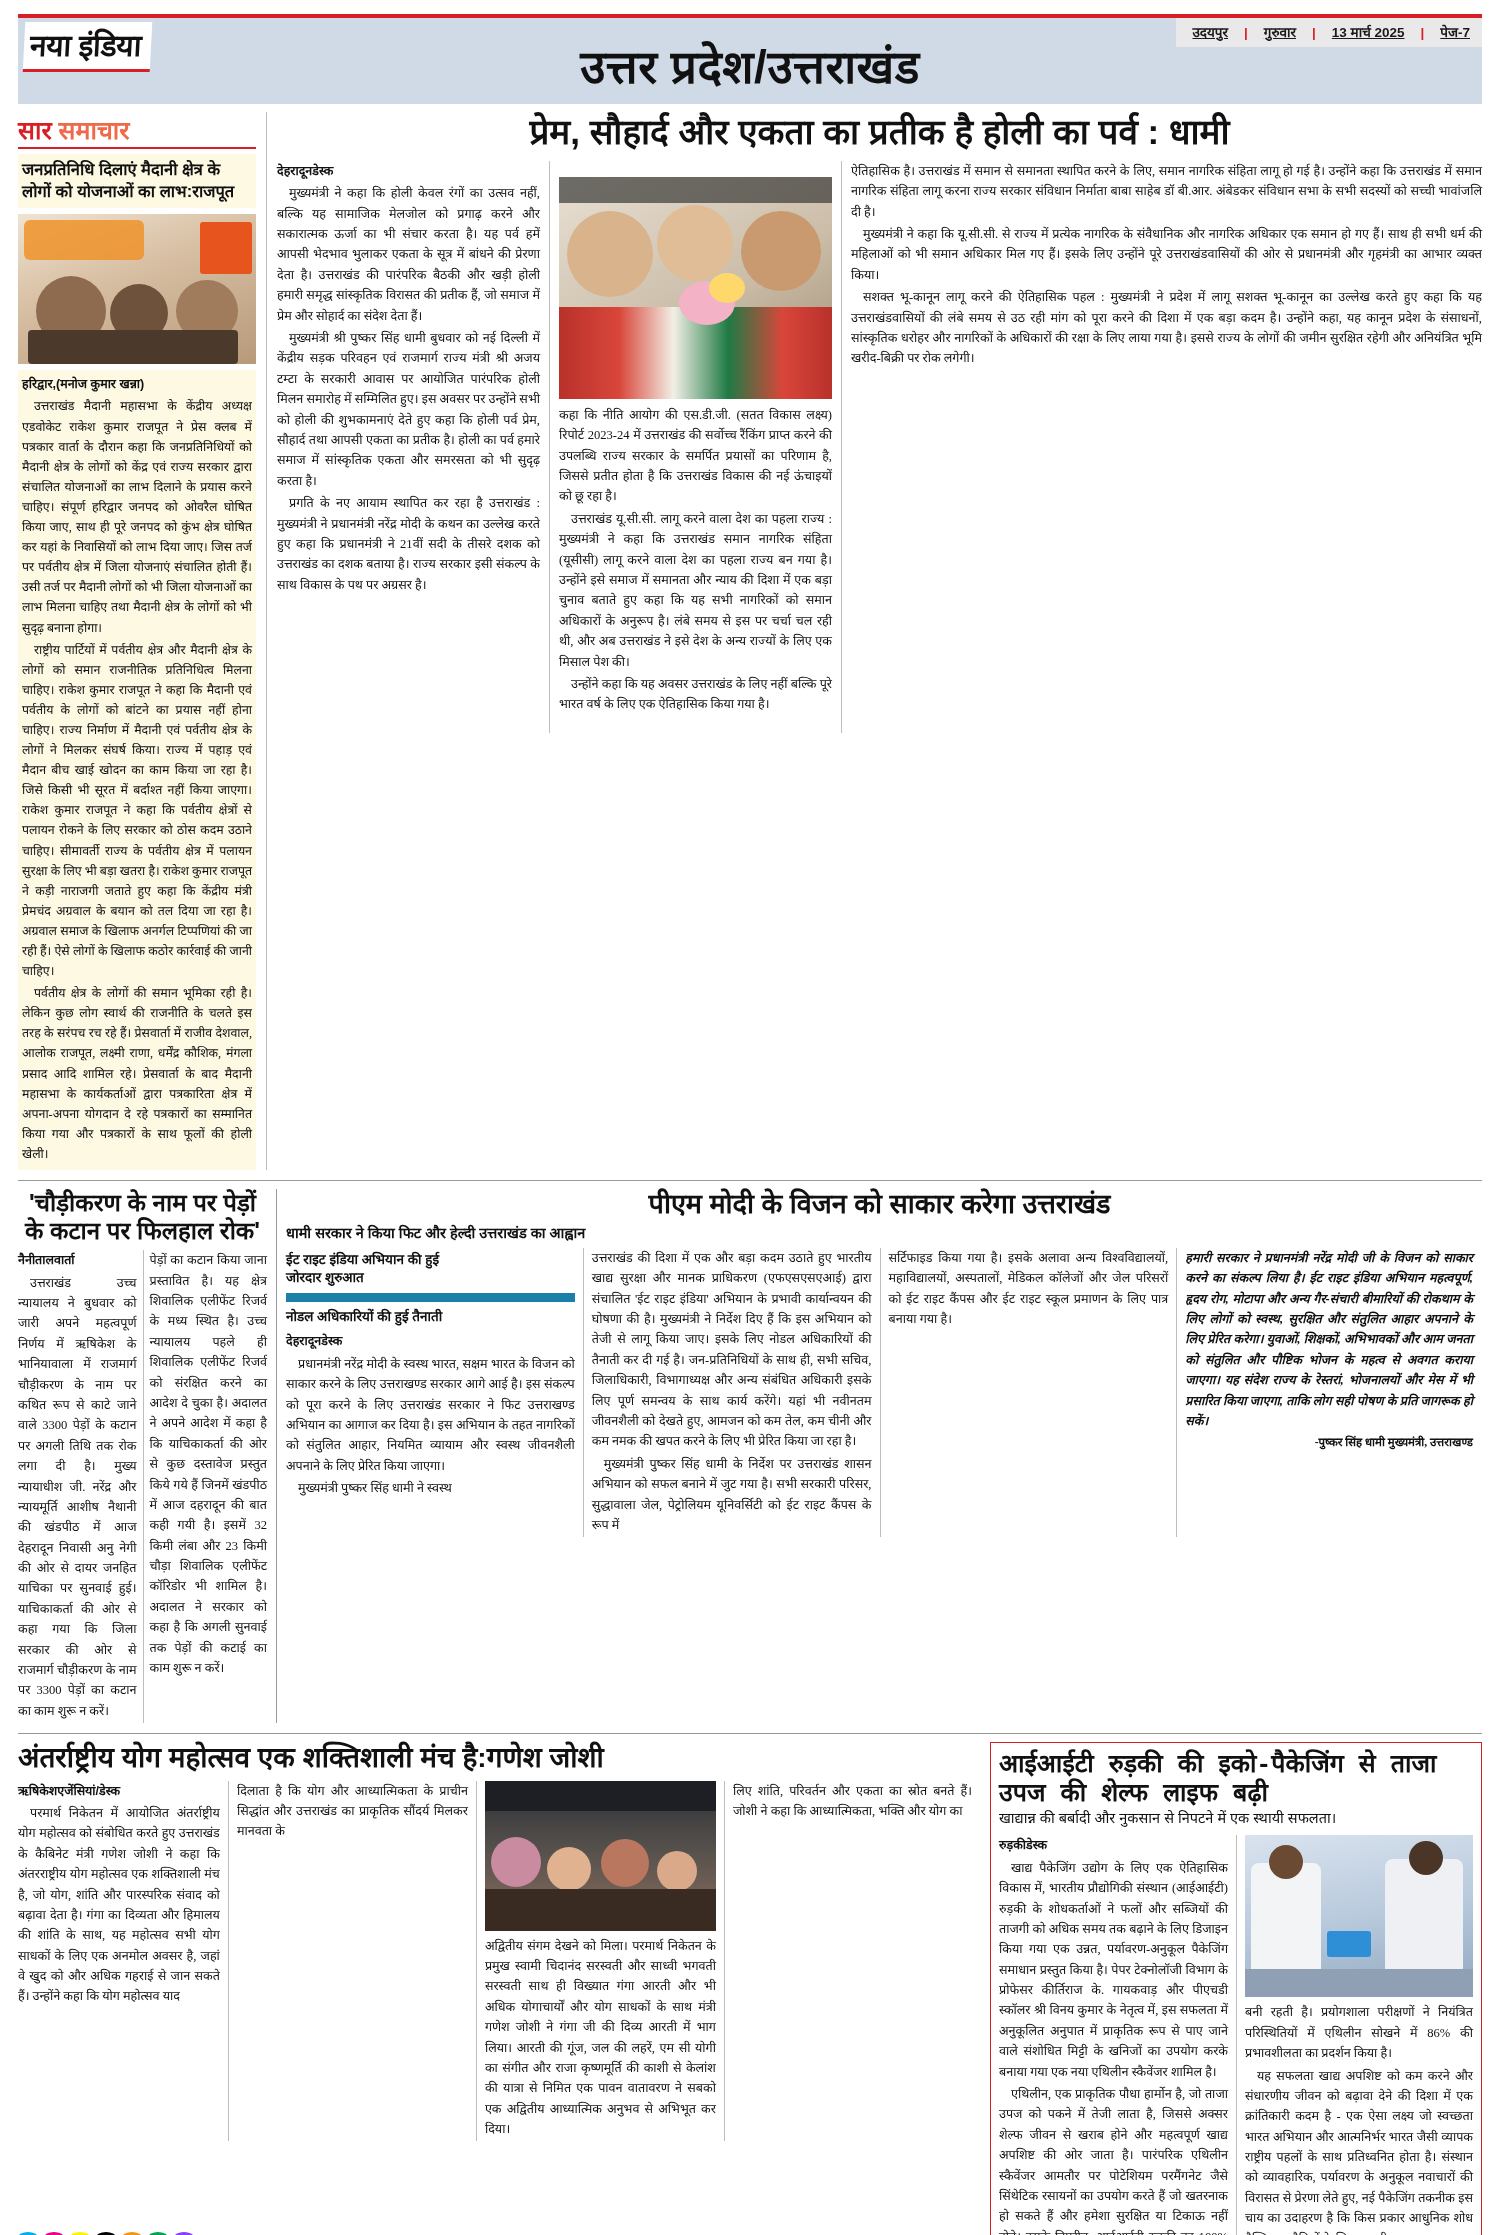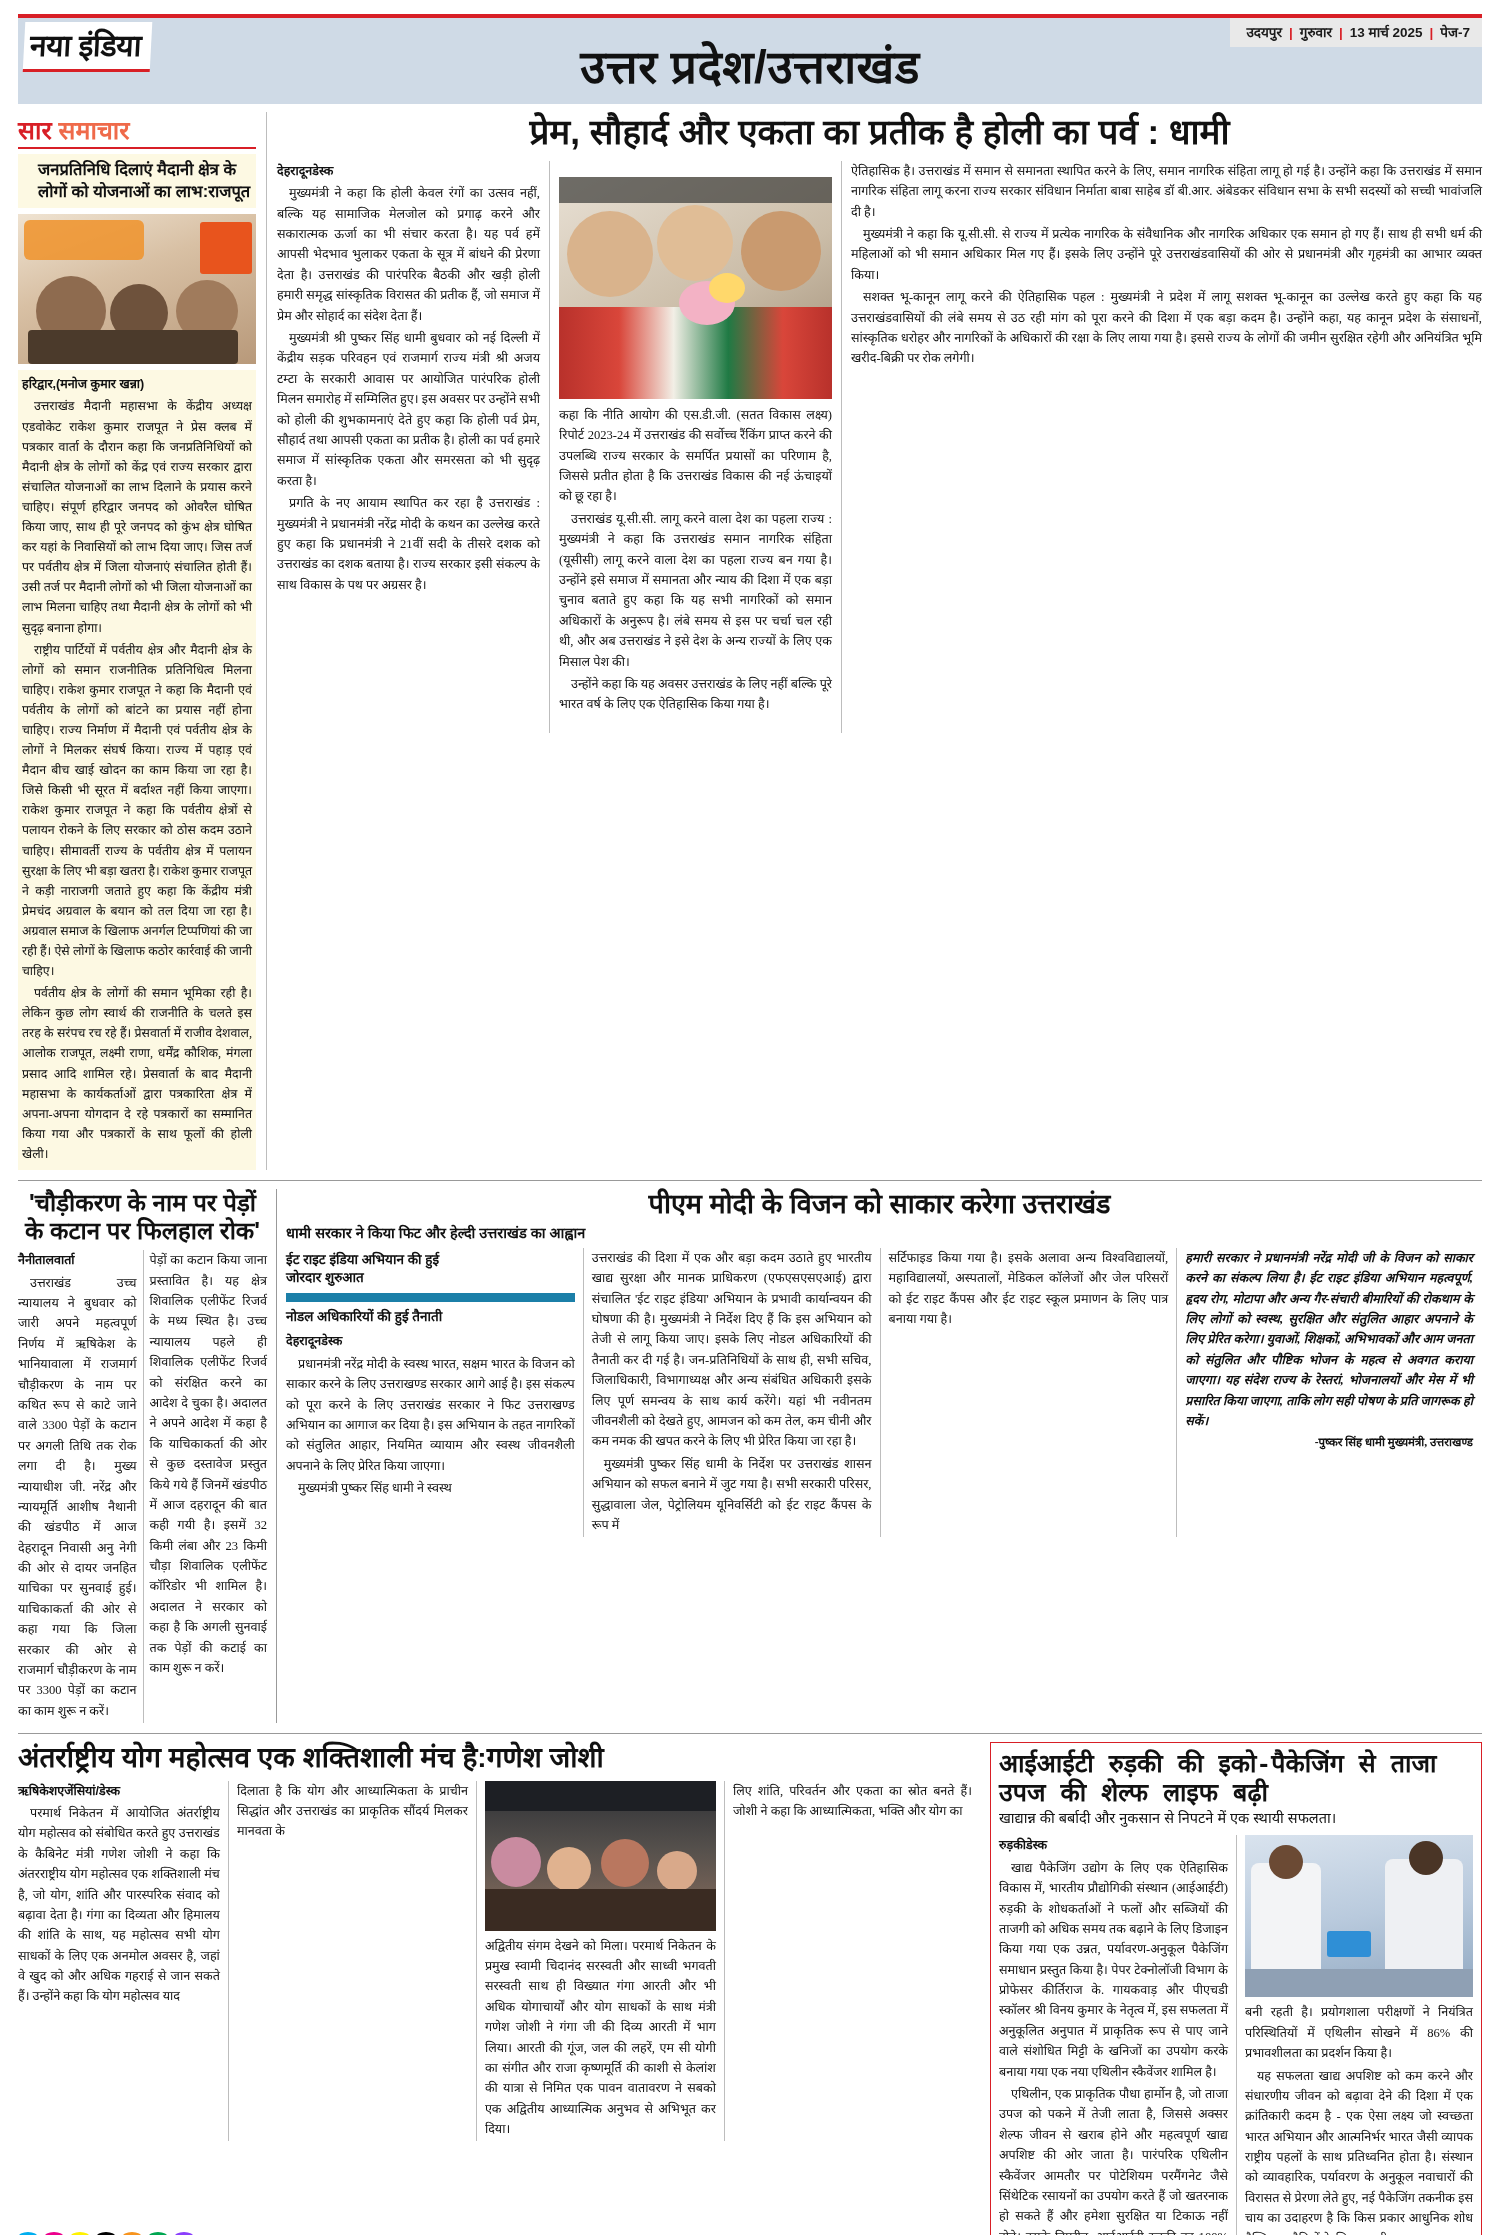--- a/index.html
+++ b/index.html
@@ -31,21 +31,21 @@
     font-family:"Liberation Sans","DejaVu Sans",sans-serif;
     font-weight:700; font-size:30px; letter-spacing:-0.5px;
     color:#111; border-bottom:3px solid #d81f26;
     transform:skewX(-3deg);
   }
   .mh-meta {
     position:absolute; right:0; top:0;
     background:#e9e9e9; padding:5px 12px 6px 16px;
     font-family:"Liberation Sans","DejaVu Sans",sans-serif;
     font-size:13.5px; font-weight:700; color:#1a1a1a;
-    display:flex; gap:7px; align-items:center;
+    display:flex; gap:16px; align-items:center;text-decoration:underline;
   }
   .mh-meta .sep { color:#d81f26; font-weight:900; }
   .mh-title {
     position:absolute; left:0; right:0; top:16px;
     text-align:center;
     font-family:"Liberation Sans","DejaVu Sans",sans-serif;
     font-weight:800; font-size:46px; color:#111;
     letter-spacing:0.5px;
   }
   .body-text {
@@ -72,21 +72,21 @@
     font-size:25px; font-weight:800;
     border-bottom:2px solid #d81f26;
     padding-bottom:1px; margin-bottom:5px;
   }
   .saar-head .w1 { color:#d81f26; }
   .saar-head .w2 { color:#ef6a4a; }
   .saar-sub {
     background:#fdf9e3;
     font-family:"Liberation Sans","DejaVu Sans",sans-serif;
     font-size:16.5px; font-weight:700; line-height:1.34;
-    padding:4px 4px 6px 20px; color:#111;
+    padding:4px 4px 6px 4px; color:#111;
   }
   .sb-photo { margin:6px 0 6px 0; width:100%; height:150px; position:relative; overflow:hidden; }
   .sidebar .body-text { background:#fdf9e3; padding:4px 4px; font-size:12.4px; }
 
   
   .main-story { flex:1; padding-left:10px; border-left:1px solid #bdbdbd; }
   .ms-headline {
     font-family:"Liberation Sans","DejaVu Sans",sans-serif;
     font-size:35px; font-weight:800; text-align:center;
     line-height:1.14; margin:0 0 9px 0; color:#111;

